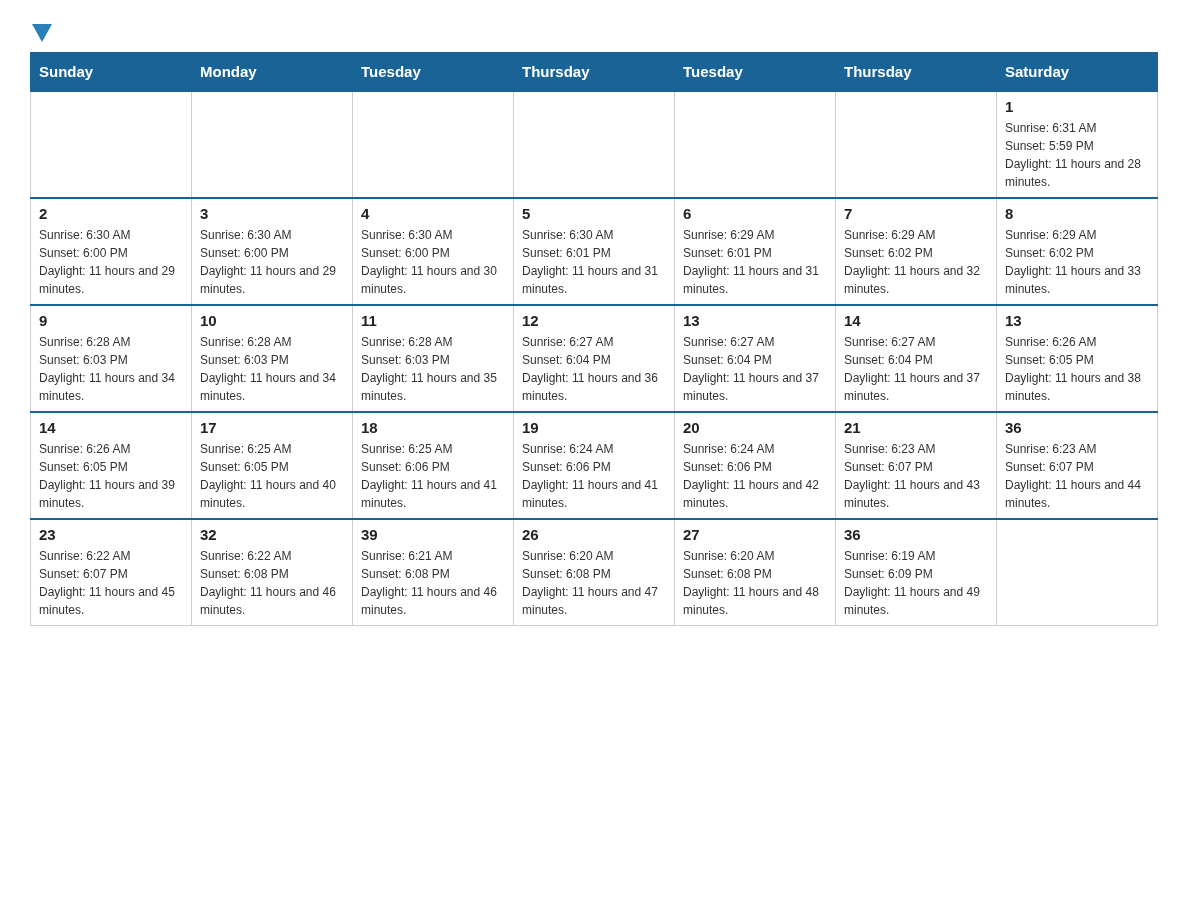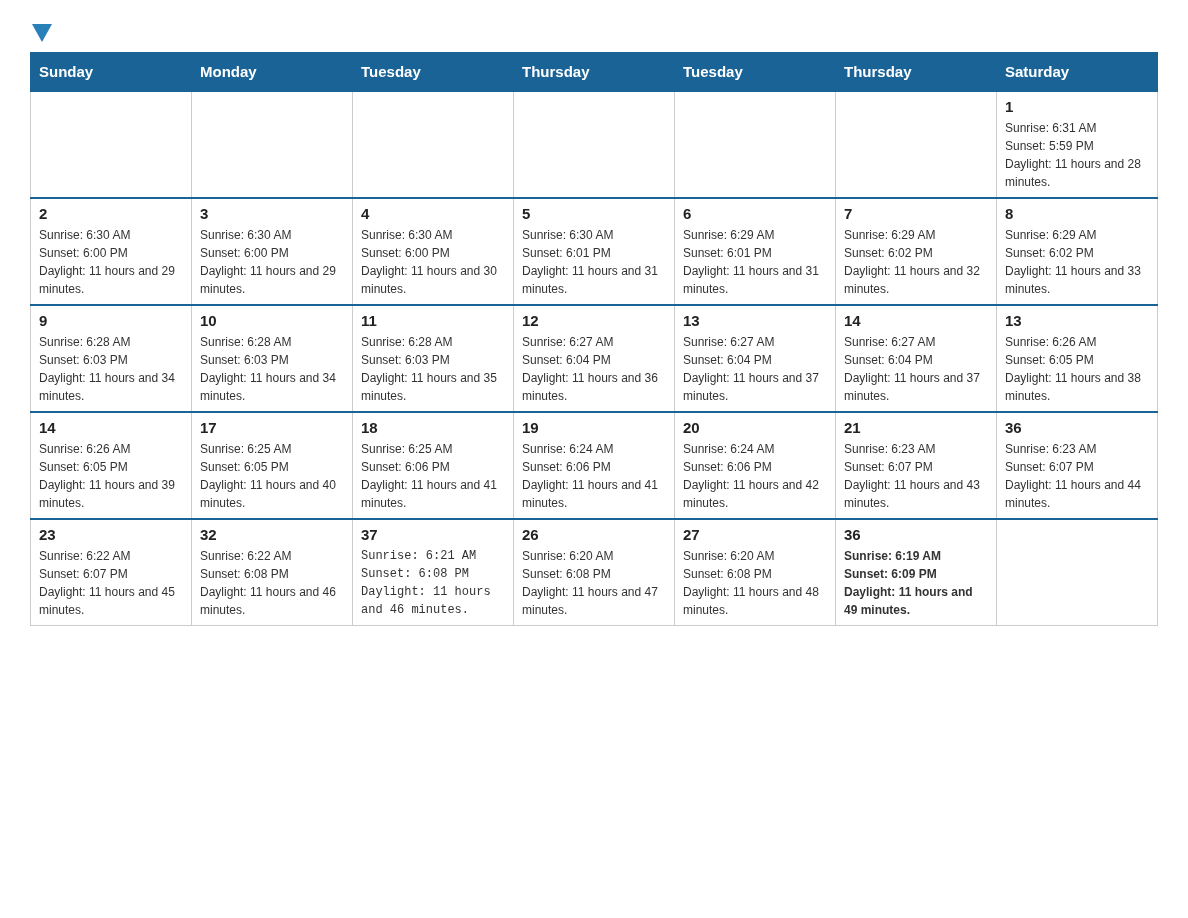--- a/index.html
+++ b/index.html
@@ -285,39 +285,39 @@
 Sunset: 6:07 PM
 Daylight: 11 hours and 45 minutes.</div>
         </td>
         <td>
           <span class="day-number">32</span>
           <div class="day-info" style="white-space: pre-line;">Sunrise: 6:22 AM
 Sunset: 6:08 PM
 Daylight: 11 hours and 46 minutes.</div>
         </td>
         <td>
-          <span class="day-number">37</span>
-          <div class="day-info" style="white-space: pre-line; font-family: Liberation Mono, monospace;">Sunrise: 6:21 AM
+          <span class="day-number">39</span>
+          <div class="day-info" style="white-space: pre-line;">Sunrise: 6:21 AM
 Sunset: 6:08 PM
 Daylight: 11 hours and 46 minutes.</div>
         </td>
         <td>
           <span class="day-number">26</span>
           <div class="day-info" style="white-space: pre-line;">Sunrise: 6:20 AM
 Sunset: 6:08 PM
 Daylight: 11 hours and 47 minutes.</div>
         </td>
         <td>
           <span class="day-number">27</span>
           <div class="day-info" style="white-space: pre-line;">Sunrise: 6:20 AM
 Sunset: 6:08 PM
 Daylight: 11 hours and 48 minutes.</div>
         </td>
         <td>
           <span class="day-number">36</span>
-          <div class="day-info" style="white-space: pre-line; font-weight: bold;">Sunrise: 6:19 AM
+          <div class="day-info" style="white-space: pre-line;">Sunrise: 6:19 AM
 Sunset: 6:09 PM
 Daylight: 11 hours and 49 minutes.</div>
         </td>
         <td></td>
       </tr>
     </tbody>
 </table>
 
 </body></html>

